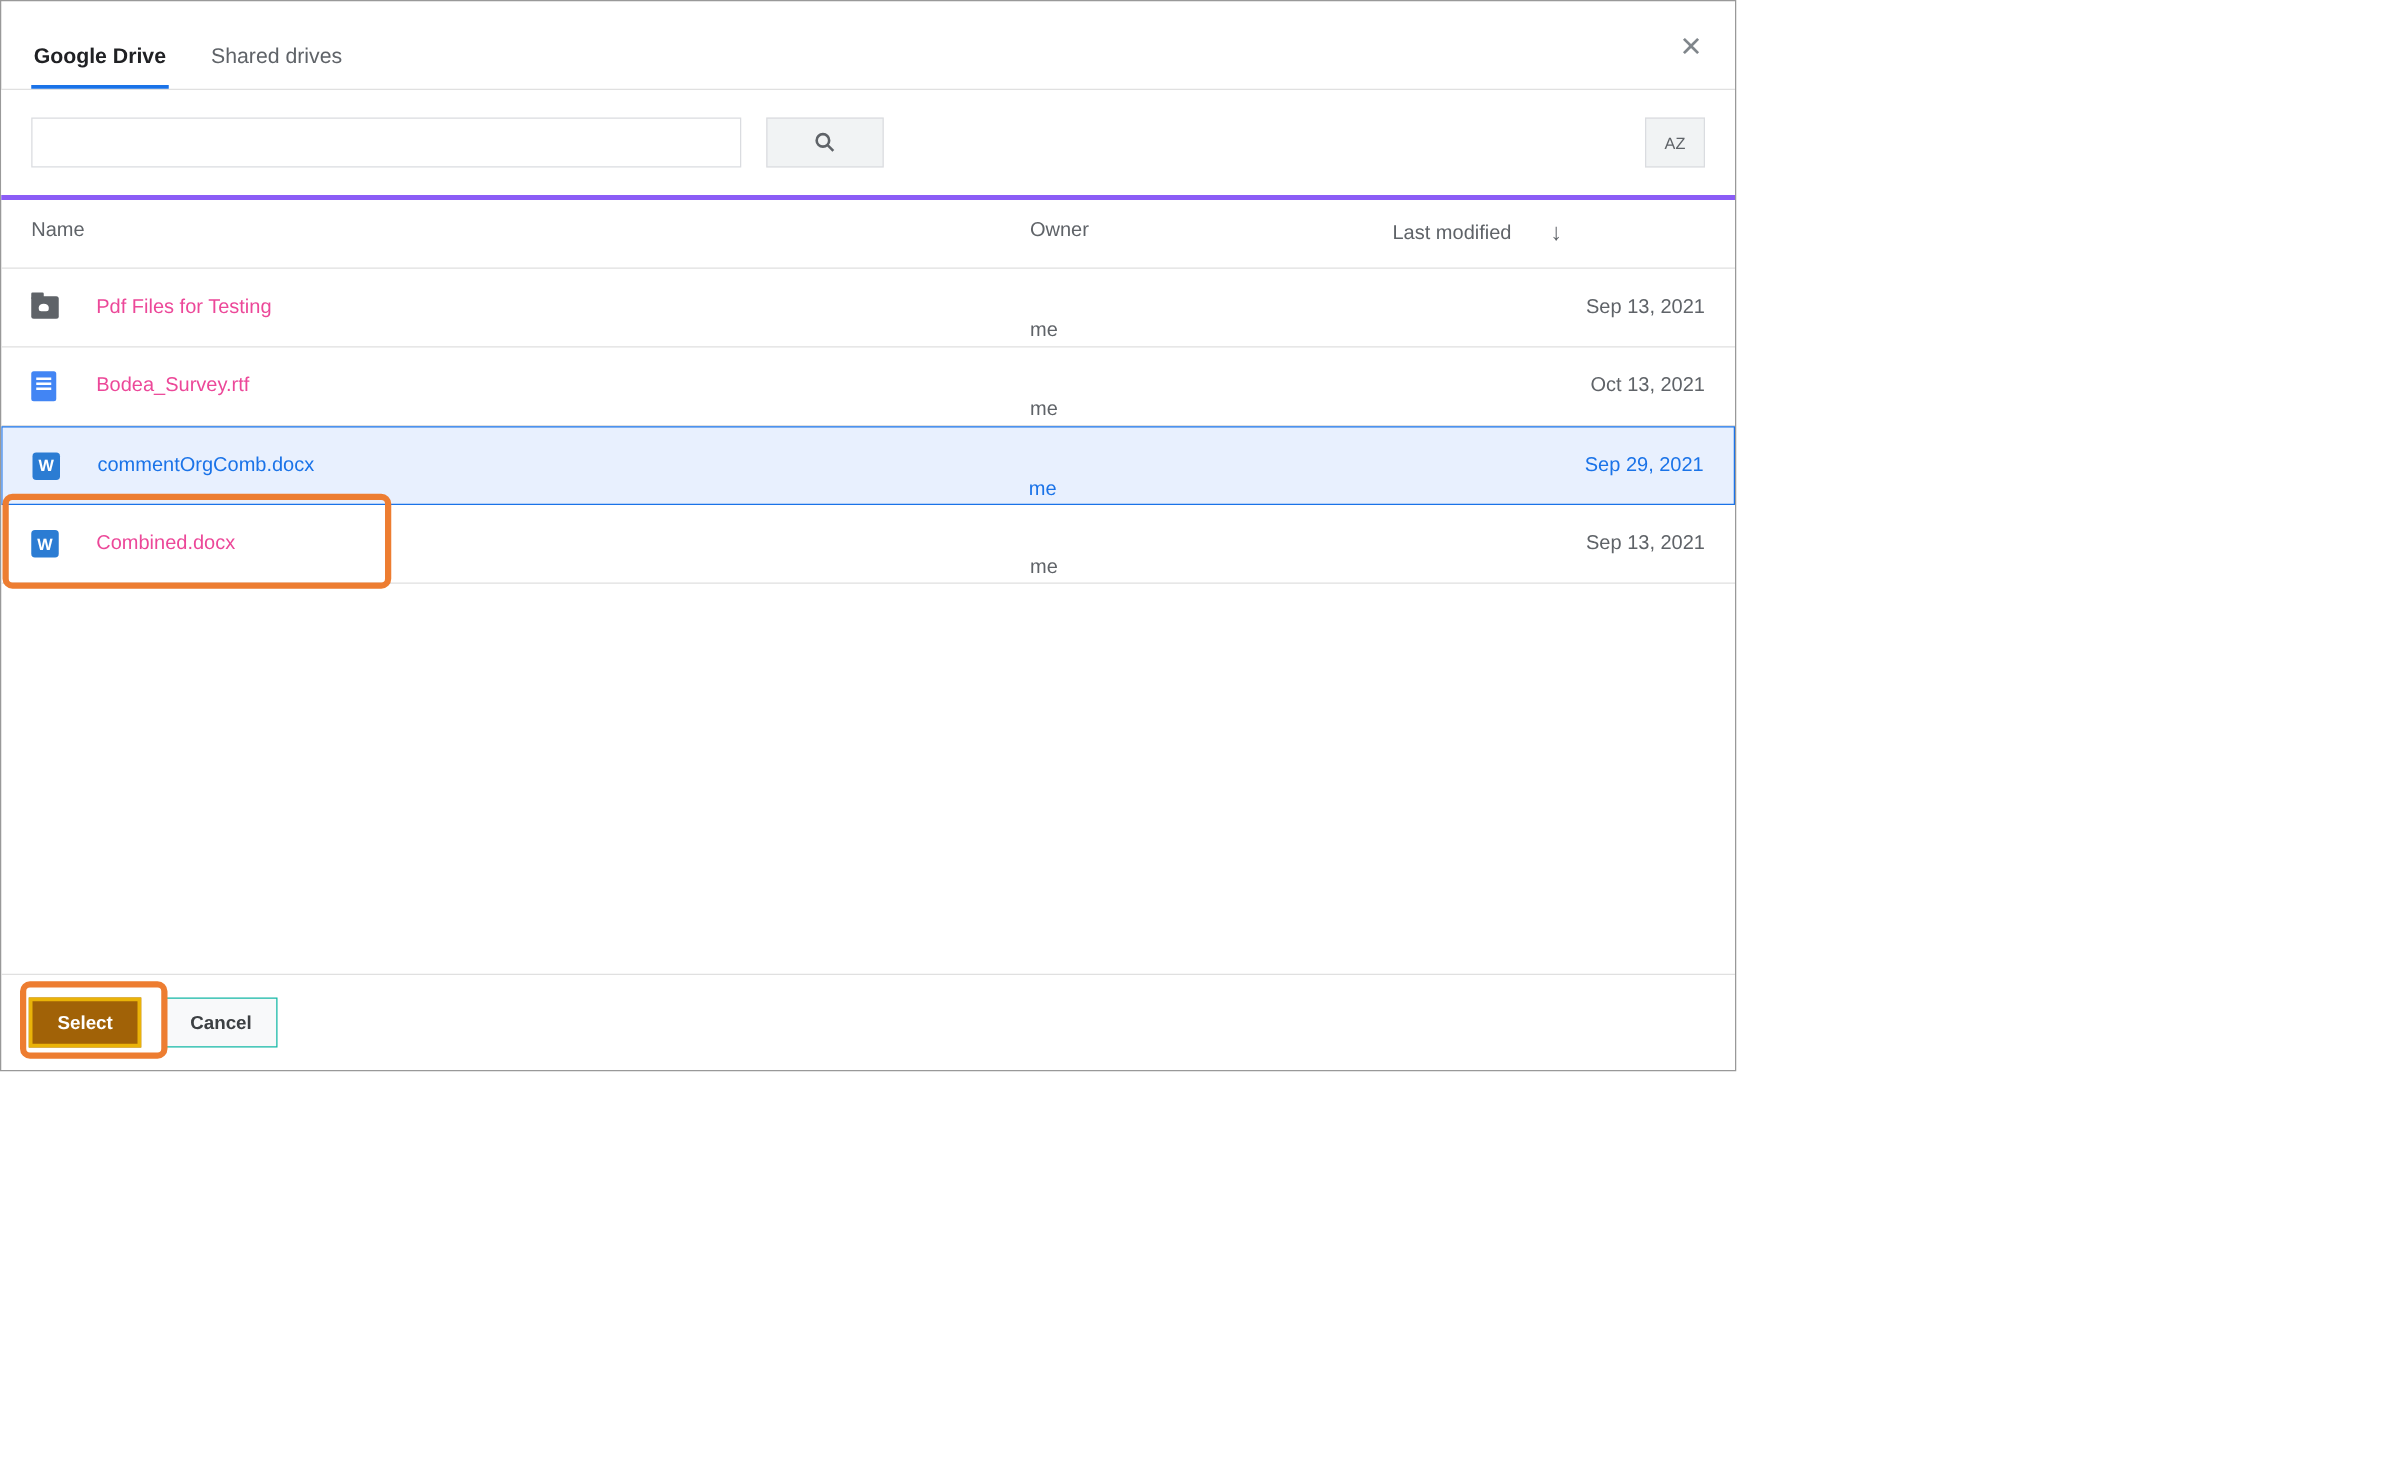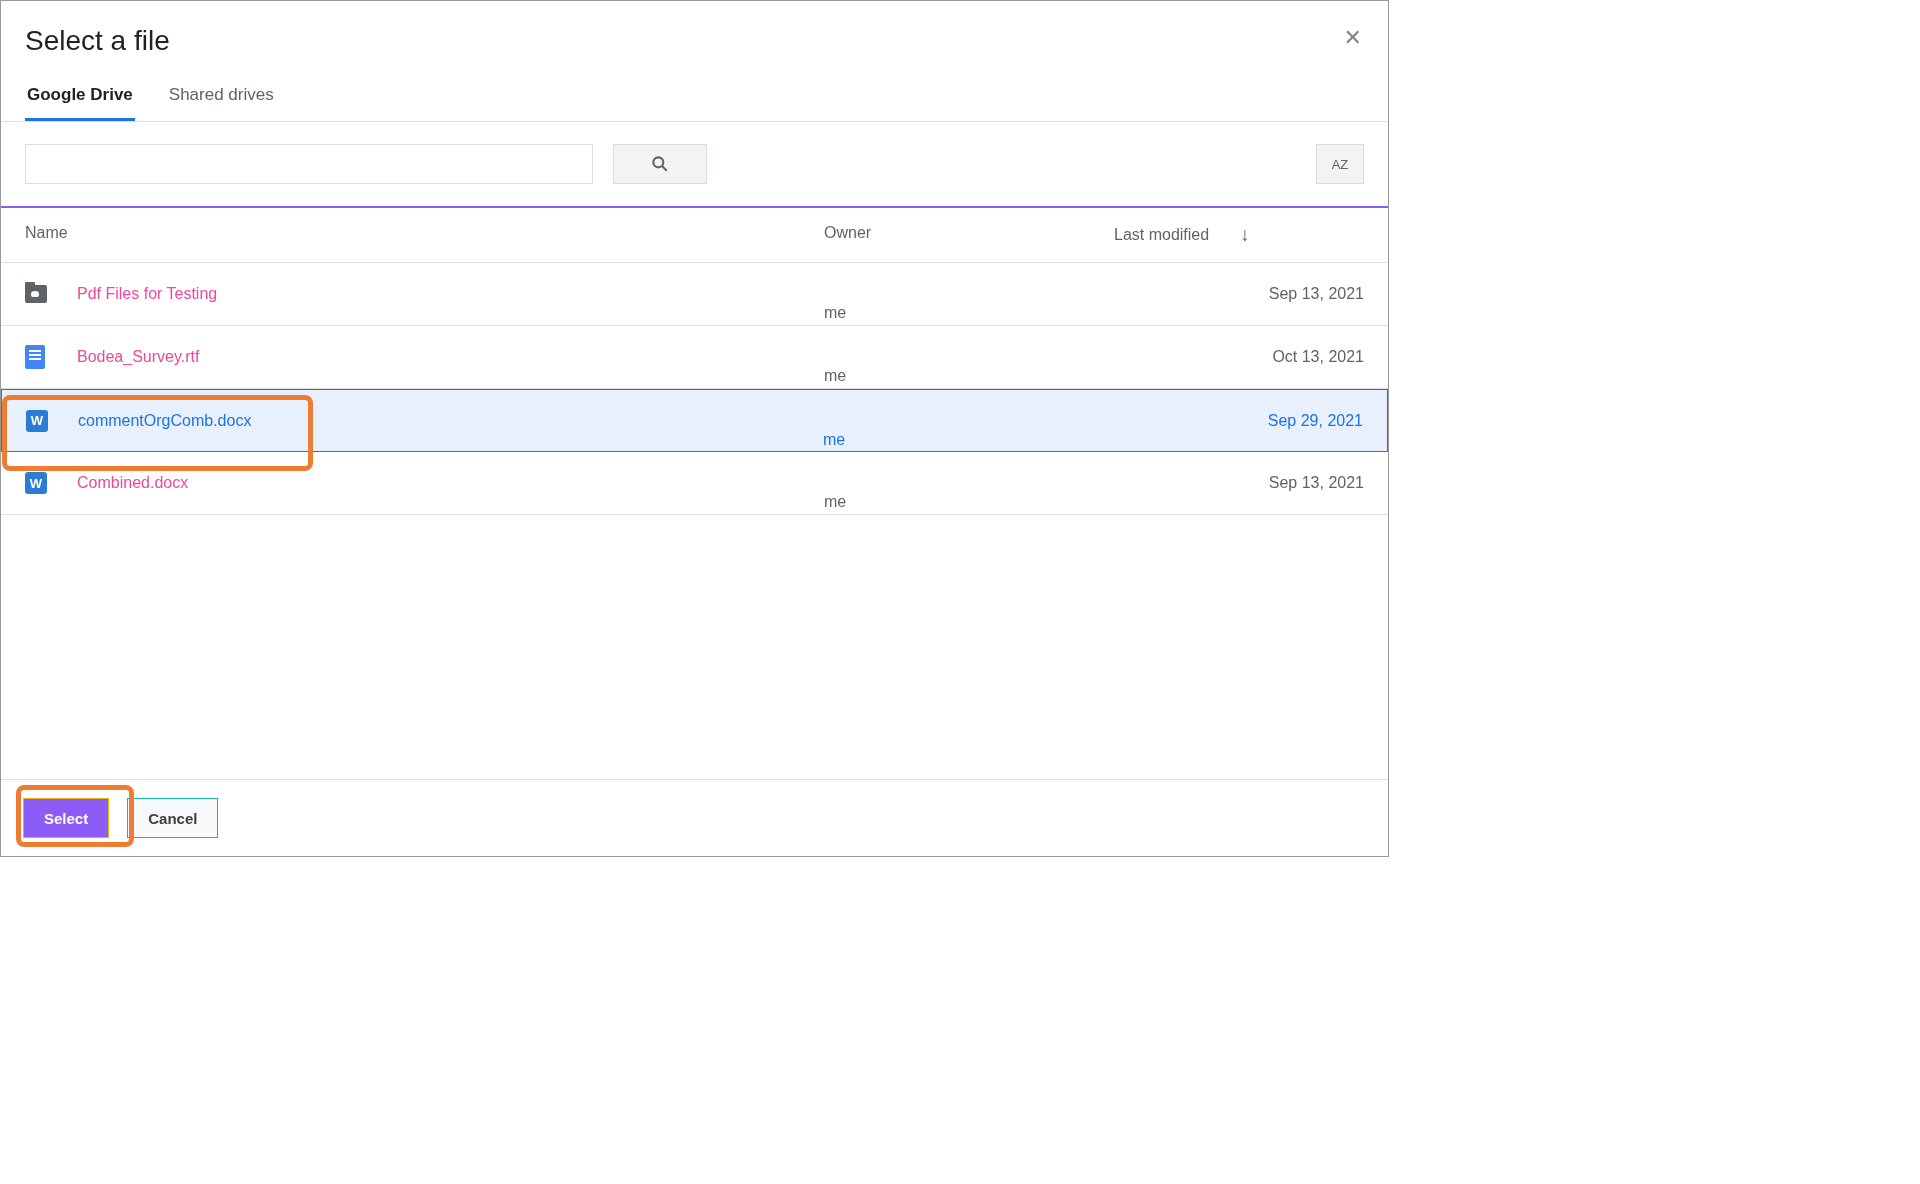--- a/index.html
+++ b/index.html
@@ -60,21 +60,21 @@
 .tab.active {
   color: #202124;
   font-weight: 700;
   border-bottom: 3px solid #1a73e8;
 }
 .toolbar {
   display: flex;
   align-items: center;
   padding: 22px 24px;
   gap: 20px;
-  border-bottom: 2px solid #8b5cf6;
+  border-bottom: 4px solid #8b5cf6;
   background: #fff;
 }
 .search-input {
   width: 568px;
   height: 40px;
   border: 1px solid #dadce0;
   padding: 6px 10px;
   font-size: 15px;
   outline: none;
 }
@@ -234,23 +234,23 @@
   height: 40px;
   padding: 0 20px;
   font-size: 15px;
   cursor: pointer;
   border: 1px solid #14b8a6;
   background: #f8f9fa;
   color: #3c4043;
   font-weight: 700;
 }
 .btn.primary {
-  background: #8b5cf6;
+  background: #a16207;
   color: #fff;
-  border: 1px solid #eab308;
+  border: 3px solid #eab308;
 }
 .highlight-box {
   border: 5px solid #ed7d31;
   border-radius: 8px;
   position: absolute;
   pointer-events: none;
 }
 .hl-row {
   top: 395px;
   left: 2px;
@@ -268,21 +268,20 @@
   width: 1389px;
 }
 </style>
 </head>
 <body>
 
 <div class="container">
 <div class="dialog">
 
   <div class="header">
-    <h1>Select a file</h1>
     <button class="close-btn">
       <span>✕</span>
     </button>
   </div>
 
   <div class="tabs">
     <div class="tab active">Google Drive</div>
     <div class="tab">Shared drives</div>
   </div>
 

